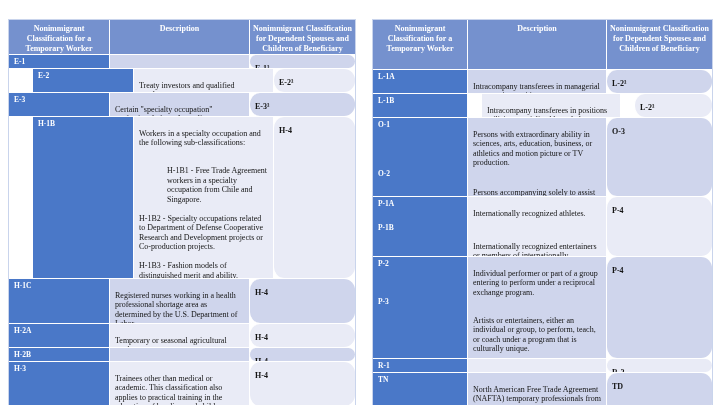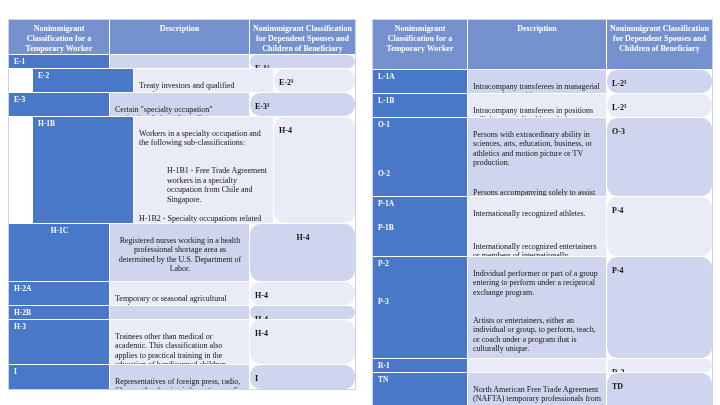--- a/index.html
+++ b/index.html
@@ -35,24 +35,24 @@
   .codecell{background:#4a78c8;padding:2px 4px 1px 5px;}
   .code{color:#ffffff;font-weight:bold;font-size:7.5px;line-height:1.25;}
   .desccell{font-size:8px;line-height:1.19;padding:2px 4px 1px 5px;white-space:pre-line;}
   .depcell{padding:2px 4px 1px 5px;border-radius:11px;}
   .dep{font-weight:bold;font-size:8px;line-height:1.2;}
   .para{margin:0;}
   .band-dark .c2,.band-dark .c3{background:#cfd5ec;}
   .band-light .c2,.band-light .c3{background:#e9ebf6;}
   
   .lt .r0{height:14px;} .lt .r1{height:24px;margin-left:24px;} .lt .r2{height:24px;}
-  .lt .r3{height:107px;padding-left:24px;} .lt .r4{height:58px;text-align:center;} .lt .r5{height:24px;}
+  .lt .r3{height:162px;padding-left:24px;} .lt .r4{height:45px;} .lt .r5{height:24px;}
   .lt .r6{height:14px;} .lt .r7{height:45px;} .lt .r8{height:25px;}
   
-  .rt .r0{height:24px;} .rt .r1{height:24px;} .rt .r2{height:79px;}
+  .rt .r0{height:24px;} .rt .r1{height:24px;gap:14px;} .rt .r2{height:79px;}
   .rt .r3{height:60px;} .rt .r4{height:102px;} .rt .r5{height:14px;justify-content:space-between;} .rt .r6{height:42px;}
   
   .lt .r3 .gap{margin-top:9px;margin-left:28px;}
   .rt .r2 .code2{margin-top:40px;}
   .rt .r2 .p2{margin-top:11px;}
   .rt .r3 .code2{margin-top:15px;}
   .rt .r3 .p2{margin-top:14px;}
   .rt .r4 .code2{margin-top:29px;}
   .rt .r4 .p2{margin-top:9px;}
 </style>

